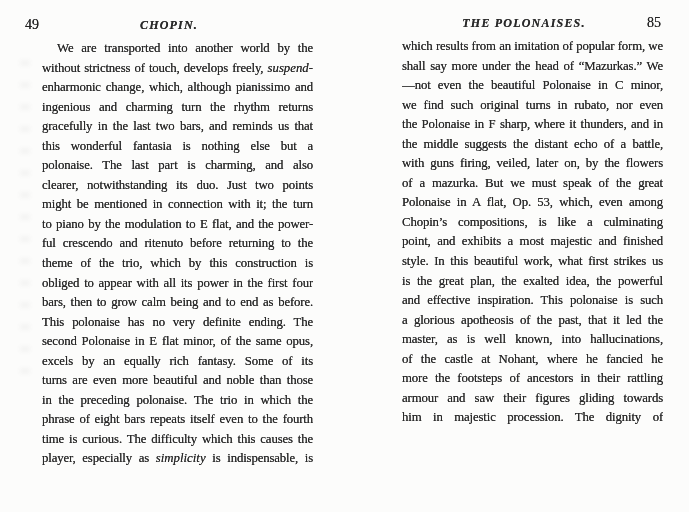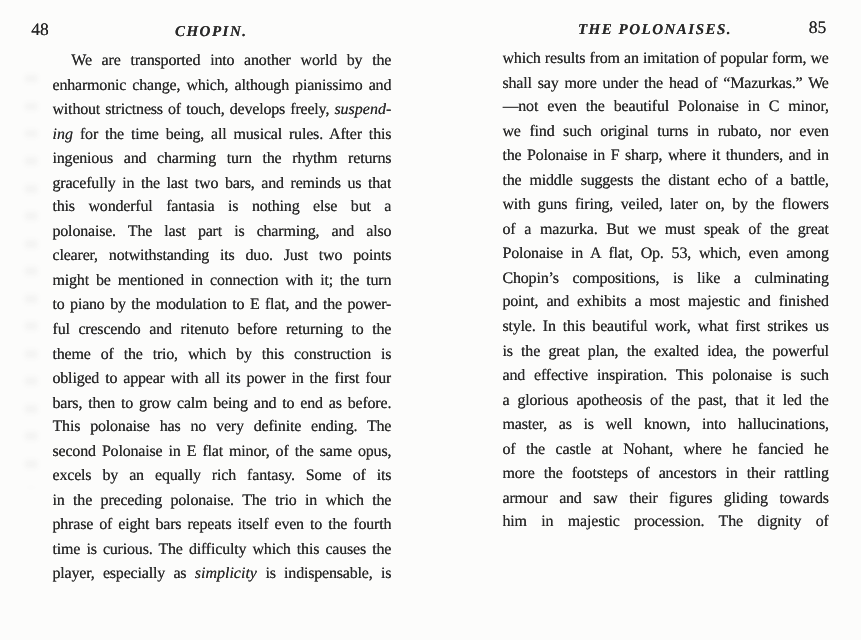--- a/index.html
+++ b/index.html
@@ -84,42 +84,42 @@
   .line.indent { padding-left: 15px; }
   .line em { font-style: italic; letter-spacing: 0; }
 </style>
 </head>
 <body>
 
 <div id="canvas">
 
   <section class="page left">
     <div class="running-head">
-      <span class="folio folio-left">48</span>
+      <span class="folio folio-left">49</span>
       <span class="head-title">CHOPIN.</span>
     </div>
     <div class="text-block" id="left-lines">
         <div class="line indent">We are transported into another world by the</div>
+        <div class="line">without strictness of touch, develops freely, <em>suspend-</em></div>
         <div class="line">enharmonic change, which, although pianissimo and</div>
-        <div class="line">without strictness of touch, develops freely, <em>suspend-</em></div>
-        <div class="line"><em>ing</em> for the time being, all musical rules.  After this</div>
         <div class="line">ingenious and charming turn the rhythm returns</div>
         <div class="line">gracefully in the last two bars, and reminds us that</div>
         <div class="line">this wonderful fantasia is nothing else but a</div>
         <div class="line">polonaise.  The last part is charming, and also</div>
         <div class="line">clearer, notwithstanding its duo.  Just two points</div>
         <div class="line">might be mentioned in connection with it; the turn</div>
         <div class="line">to piano by the modulation to E flat, and the power-</div>
         <div class="line">ful crescendo and ritenuto before returning to the</div>
         <div class="line">theme of the trio, which by this construction is</div>
         <div class="line">obliged to appear with all its power in the first four</div>
         <div class="line">bars, then to grow calm being and to end as before.</div>
         <div class="line">This polonaise has no very definite ending.  The</div>
         <div class="line">second Polonaise in E flat minor, of the same opus,</div>
         <div class="line">excels by an equally rich fantasy.  Some of its</div>
+        <div class="line">turns are even more beautiful and noble than those</div>
         <div class="line">in the preceding polonaise.  The trio in which the</div>
         <div class="line">phrase of eight bars repeats itself even to the fourth</div>
         <div class="line">time is curious.  The difficulty which this causes the</div>
         <div class="line">player, especially as <em>simplicity</em> is indispensable, is</div>
       </div>
   </section>
 
   <section class="page right">
     <div class="running-head">
       <span class="head-title">THE  POLONAISES.</span>

